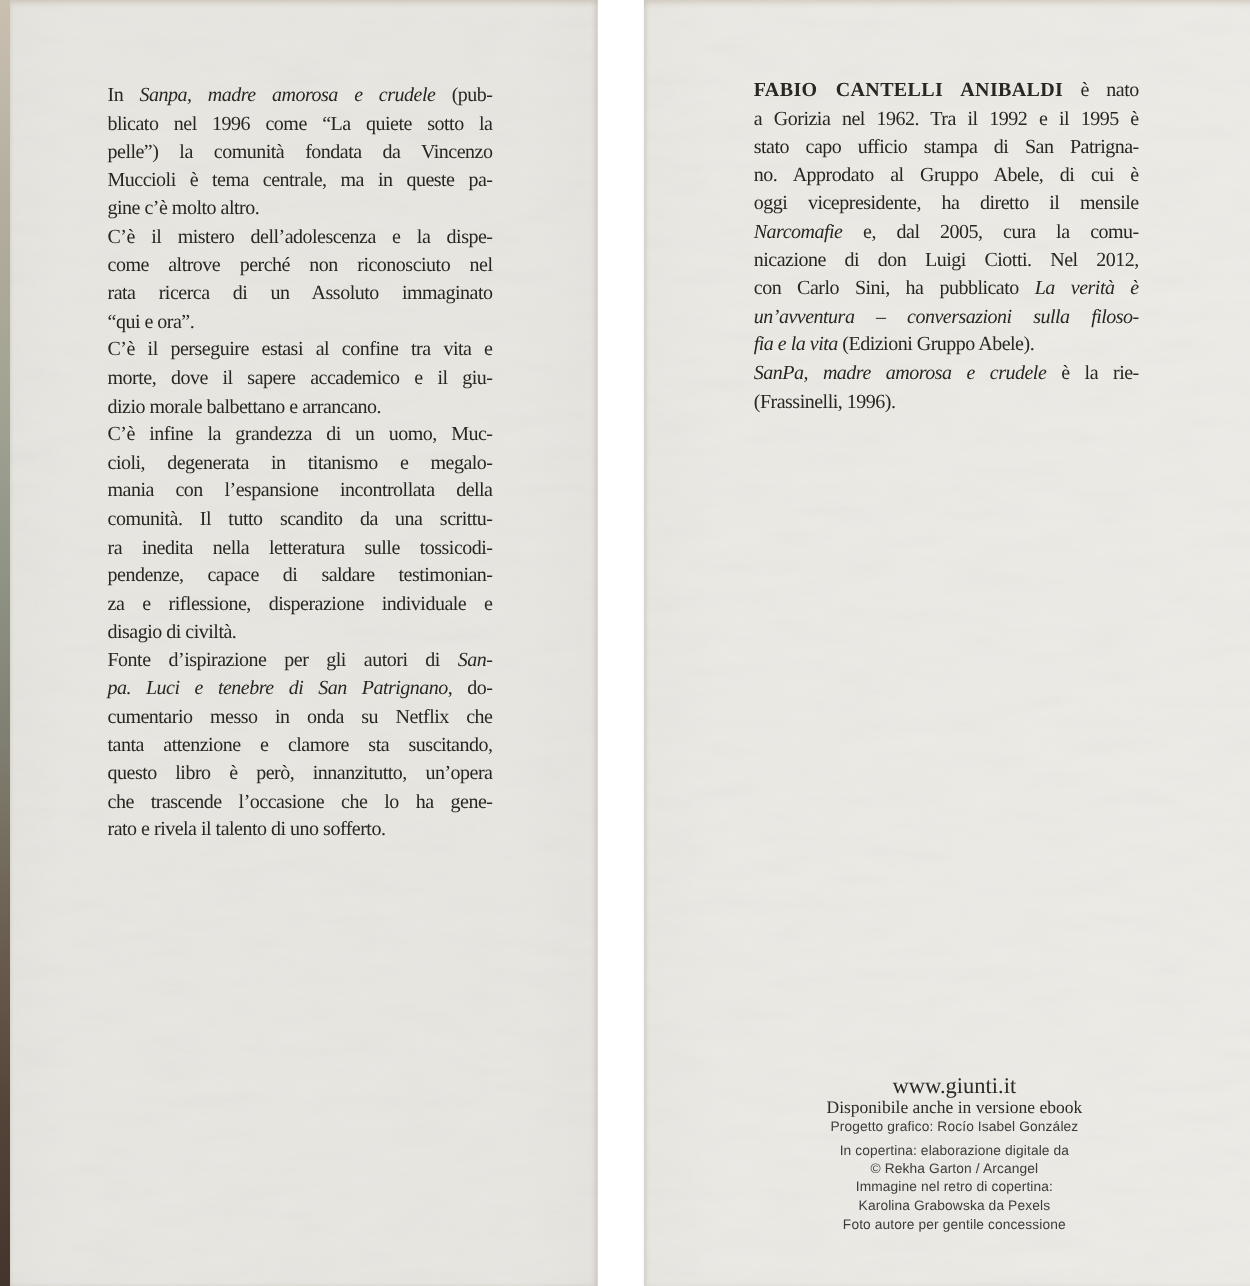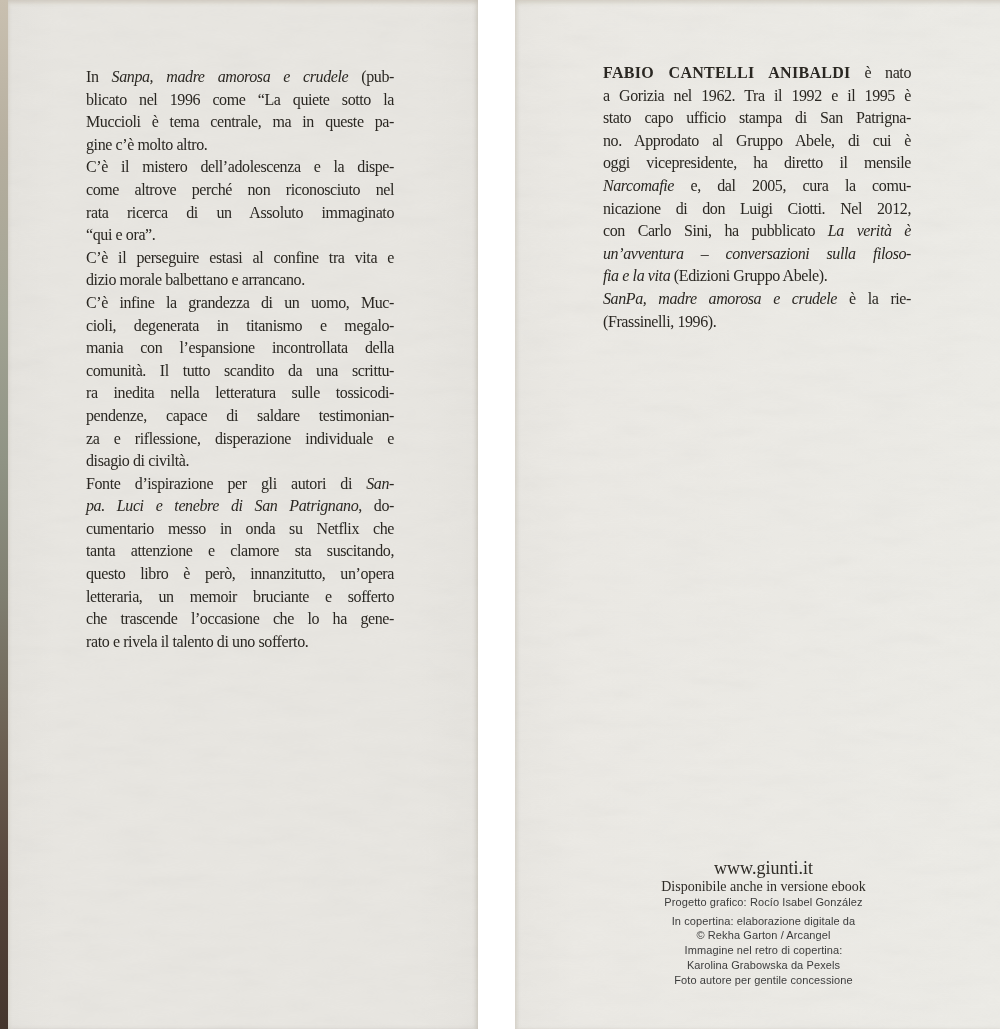--- a/index.html
+++ b/index.html
@@ -58,42 +58,43 @@
     <svg class="texture" xmlns="http://www.w3.org/2000/svg">
       <filter id="paperNoiseL">
         <feTurbulence type="fractalNoise" baseFrequency="0.02 0.07" numOctaves="3" seed="7" stitchTiles="stitch"></feTurbulence>
         <feColorMatrix type="saturate" values="0"></feColorMatrix>
       </filter>
       <rect width="100%" height="100%" filter="url(#paperNoiseL)"></rect>
     </svg>
     <div class="flap-text" id="left-text">
         <div class="line"><span>In </span><span class="it">Sanpa, madre amorosa e crudele</span><span> (pub-</span></div>
         <div class="line"><span>blicato nel 1996 come “La quiete sotto la</span></div>
+        <div class="line"><span>pelle”) la comunità fondata da Vincenzo</span></div>
         <div class="line"><span>Muccioli è tema centrale, ma in queste pa-</span></div>
         <div class="line para-end"><span>gine c’è molto altro.</span></div>
         <div class="line"><span>C’è il mistero dell’adolescenza e la dispe-</span></div>
         <div class="line"><span>come altrove perché non riconosciuto nel</span></div>
         <div class="line"><span>rata ricerca di un Assoluto immaginato</span></div>
         <div class="line para-end"><span>“qui e ora”.</span></div>
         <div class="line"><span>C’è il perseguire estasi al confine tra vita e</span></div>
+        <div class="line"><span>morte, dove il sapere accademico e il giu-</span></div>
         <div class="line para-end"><span>dizio morale balbettano e arrancano.</span></div>
         <div class="line"><span>C’è infine la grandezza di un uomo, Muc-</span></div>
         <div class="line"><span>cioli, degenerata in titanismo e megalo-</span></div>
         <div class="line"><span>mania con l’espansione incontrollata della</span></div>
         <div class="line"><span>comunità. Il tutto scandito da una scrittu-</span></div>
         <div class="line"><span>ra inedita nella letteratura sulle tossicodi-</span></div>
         <div class="line"><span>pendenze, capace di saldare testimonian-</span></div>
         <div class="line"><span>za e riflessione, disperazione individuale e</span></div>
         <div class="line para-end"><span>disagio di civiltà.</span></div>
         <div class="line"><span>Fonte d’ispirazione per gli autori di </span><span class="it">San-</span></div>
         <div class="line"><span class="it">pa. Luci e tenebre di San Patrignano</span><span>, do-</span></div>
         <div class="line"><span>cumentario messo in onda su Netflix che</span></div>
         <div class="line"><span>tanta attenzione e clamore sta suscitando,</span></div>
         <div class="line"><span>questo libro è però, innanzitutto, un’opera</span></div>
-        <div class="line"><span>letteraria, un memoir bruciante e sofferto</span></div>
         <div class="line"><span>che trascende l’occasione che lo ha gene-</span></div>
         <div class="line para-end"><span>rato e rivela il talento di uno sofferto.</span></div>
       </div>
   </div>
 
   <div class="flap flap-right">
     <svg class="texture" xmlns="http://www.w3.org/2000/svg">
       <filter id="paperNoiseR">
         <feTurbulence type="fractalNoise" baseFrequency="0.02 0.07" numOctaves="3" seed="12" stitchTiles="stitch"></feTurbulence>
         <feColorMatrix type="saturate" values="0"></feColorMatrix>

